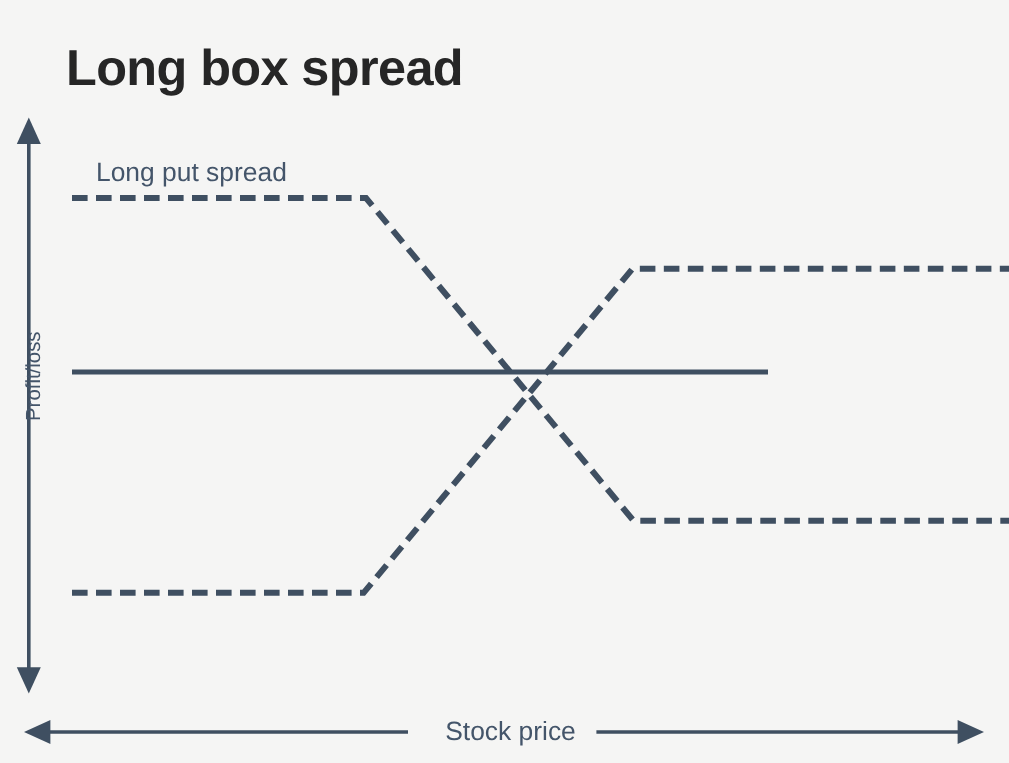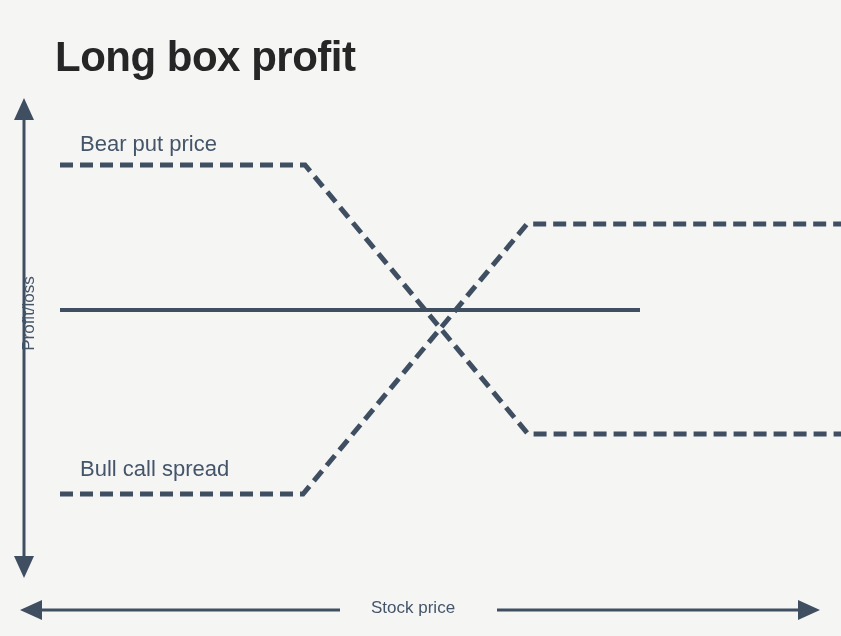--- a/index.html
+++ b/index.html
@@ -43,21 +43,21 @@
     white-space: nowrap;
     line-height: 1;
   }
   .label-bear  { left: 80px;  top: 133px; }
   .label-bull  { left: 80px;  top: 458px; }
   .label-exp   { left: 646px; top: 294px; }
   .axis-label-x {
     position: absolute;
     left: 371px;
     top: 599px;
-    font-size: 17px;
+    font-size: 22px;
     color: #44556a;
     white-space: nowrap;
     line-height: 1;
   }
   .axis-label-y {
     position: absolute;
     left: -22px;
     top: 305px;
     width: 100px;
     text-align: center;
@@ -94,24 +94,23 @@
       <path d="M820,610 L798,600 L798,620 Z" fill="#3f4f61"></path>
     </g>
 
     <polyline points="60,165 305,165 528,434 841,434" fill="none" stroke="#3f4f61" stroke-width="5" stroke-dasharray="13 7" stroke-linecap="butt"></polyline>
 
     <polyline points="60,494 303,494 527,224 841,224" fill="none" stroke="#3f4f61" stroke-width="5" stroke-dasharray="13 7" stroke-linecap="butt"></polyline>
 
     <line x1="60" y1="310" x2="640" y2="310" stroke="#3f4f61" stroke-width="4"></line>
   </svg>
 
-  <div class="fig-title">Long box profit</div>
+  <div class="fig-title">Long box spread</div>
 
-  <div class="series-label label-bear">Bear put price</div>
+  <div class="series-label label-bear">Long put spread</div>
 
-  <div class="series-label label-bull">Bull call spread</div>
 
 
   <div class="axis-label-x">Stock price</div>
 
   <div class="axis-label-y">Profit/loss</div>
 
 </div>
 
 </body></html>

